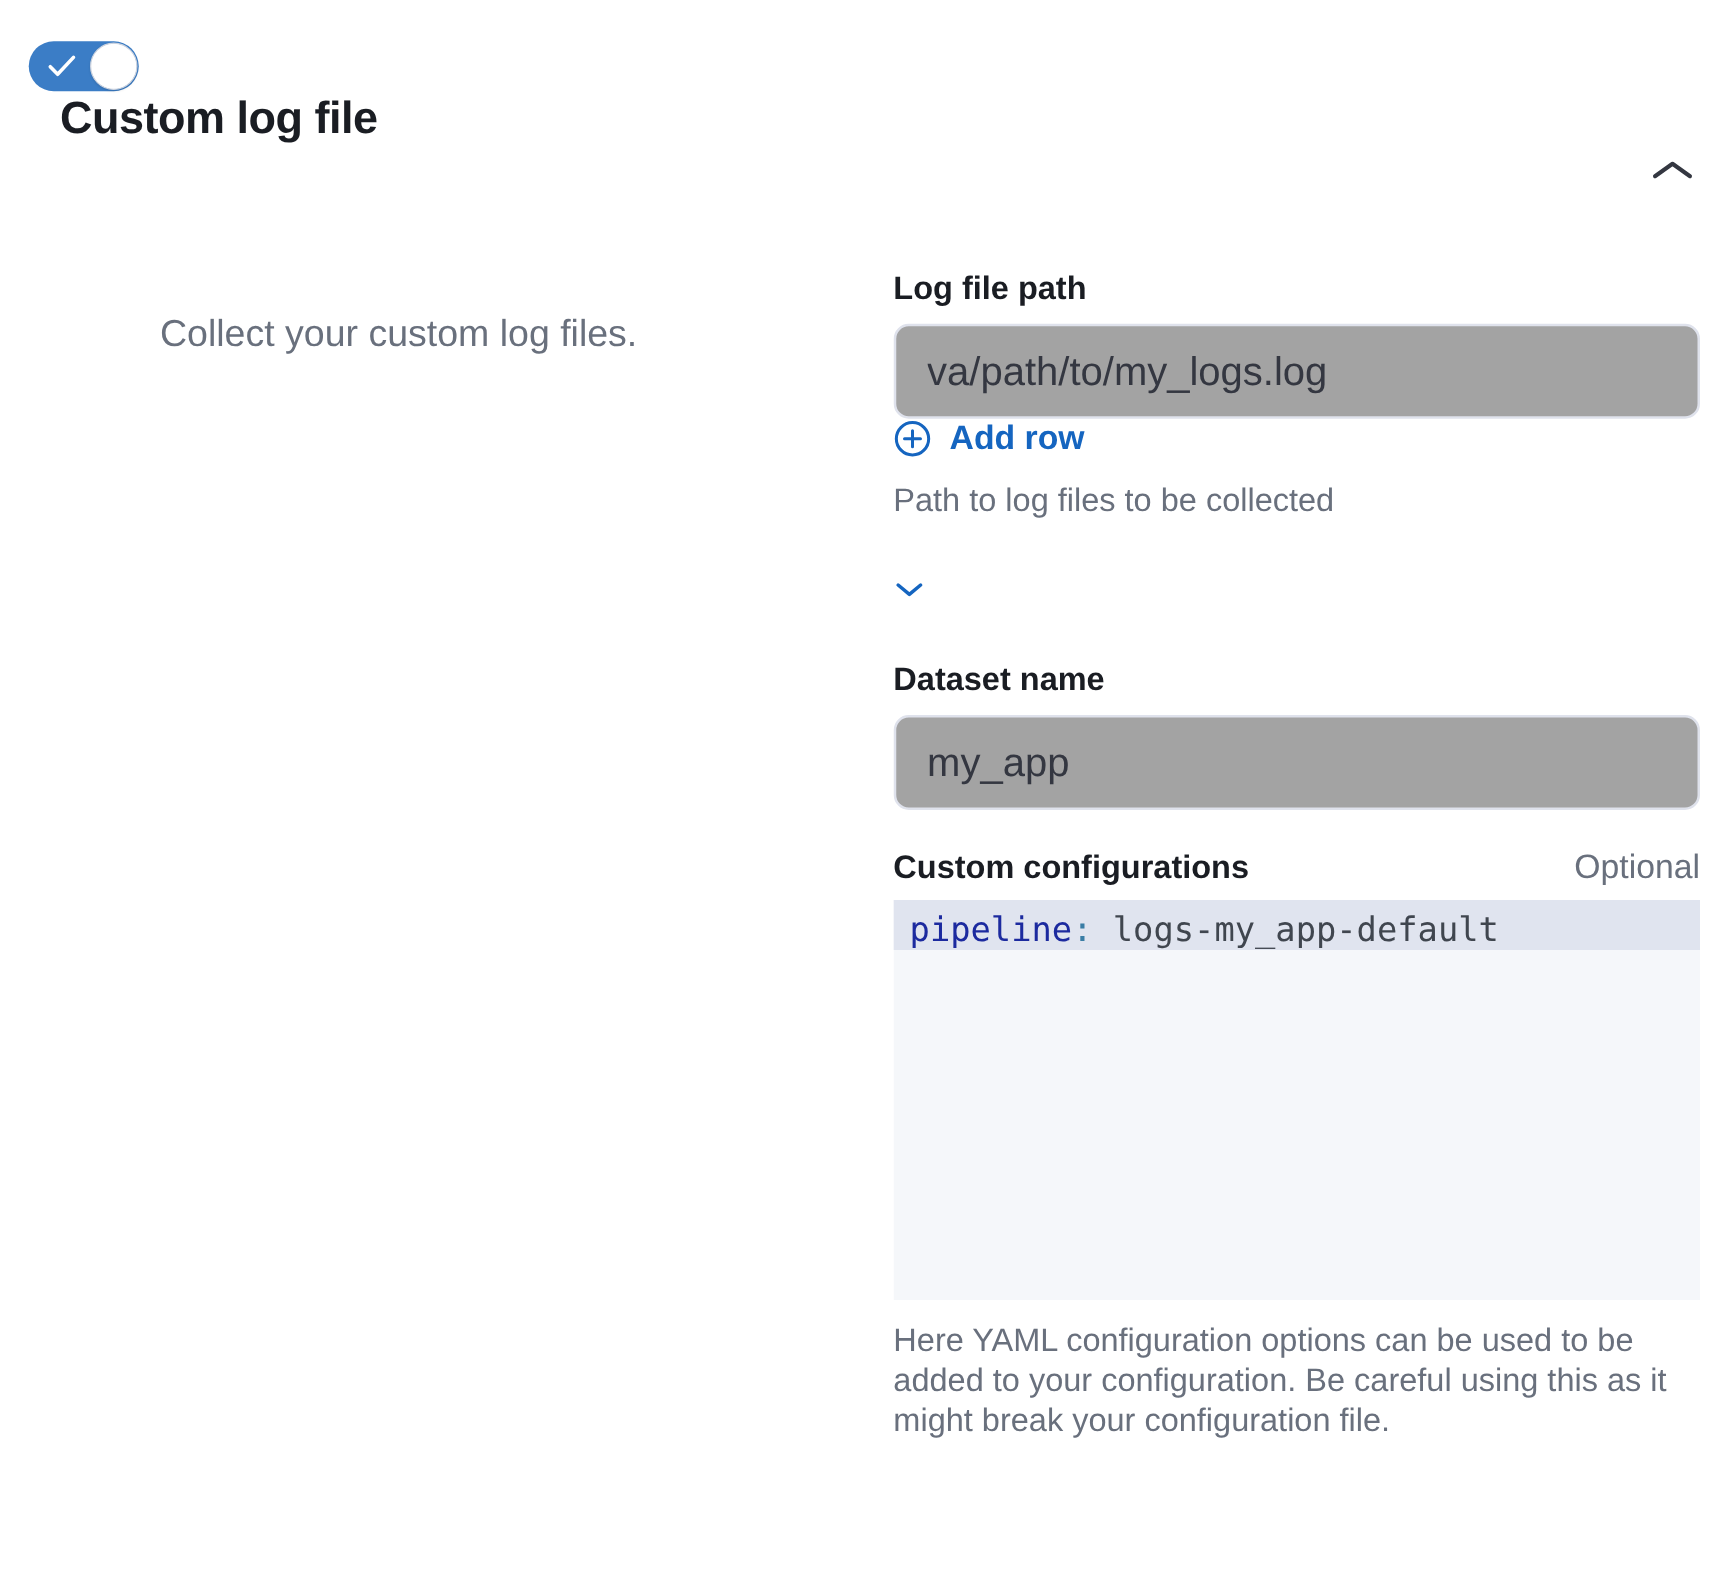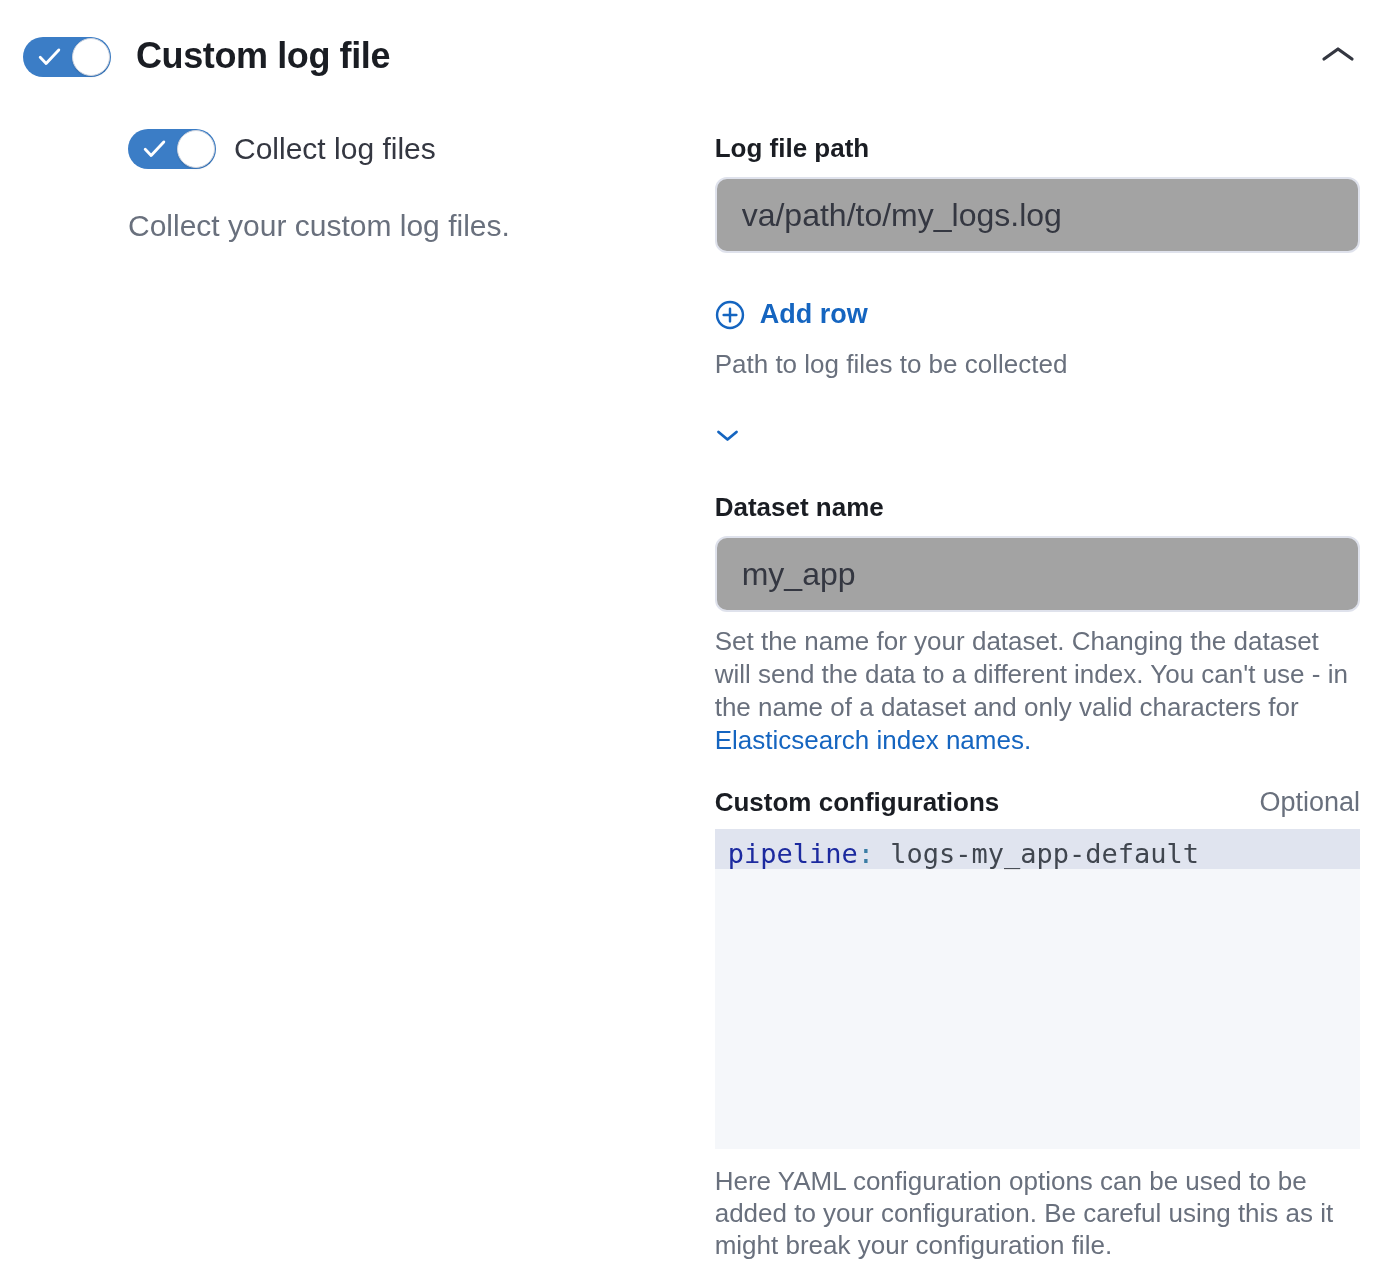--- a/index.html
+++ b/index.html
@@ -5,21 +5,21 @@
   * { margin:0; padding:0; box-sizing:border-box; }
   html,body { width:1384px; height:1266px; background:#ffffff; overflow:hidden; }
   body {
     font-family:"Liberation Sans", sans-serif;
     color:#343741;
     -webkit-font-smoothing:antialiased;
   }
   .section { padding:33px 24px 0 23px; width:1384px; }
 
   
-  .accordion-header { display:flex; align-items:flex-end; }
+  .accordion-header { display:flex; align-items:flex-start;flex-direction:column; }
   .title {
     font-size:36px; font-weight:700; color:#1a1d23;
     margin-left:25px; letter-spacing:-0.4px;
   }
   .collapse-btn {
     margin-left:auto; background:none; border:none; cursor:pointer;
     display:flex; align-items:center; justify-content:center;
     width:44px; height:44px;
   }
 
@@ -52,21 +52,21 @@
     border:2px solid #dfe2ec; border-radius:12px; background:#a3a3a3;
     font-family:"Liberation Sans", sans-serif; font-size:32px; color:#343741;
     padding:0 25px; outline:none;
   }
   .link-btn {
     display:flex; align-items:center; background:none; border:none; cursor:pointer;
     color:#1565c0; font-family:"Liberation Sans", sans-serif;
     font-size:27px; font-weight:600; padding:0;
   }
   .link-btn .btn-icon { display:flex; margin-right:15px; }
-  .add-row-btn { margin-top:46px; }
+  .add-row-btn { }
   .advanced-btn { margin-top:46px; }
   .help {
     margin-top:18px; font-size:26px; line-height:33px; color:#69707d;
   }
   .help a { color:#1565c0; text-decoration:none; cursor:pointer; }
   .dataset-help { margin-top:13px; }
   .dataset-label { margin-top:48px; }
 
   
   .config-header {
@@ -106,31 +106,20 @@
         <svg width="36" height="20" viewBox="0 0 36 20">
             <path d="M4 15 L18 5 L32 15" fill="none" stroke="#343741" stroke-width="3.2" stroke-linecap="round" stroke-linejoin="round"></path>
           </svg>
       </span>
     </button>
   </div>
 
   <div class="content">
 
     <div class="left-col">
-      <div class="switch-row">
-        <button class="switch" aria-checked="true">
-          <span class="check">
-            <svg width="27" height="24" viewBox="0 0 16 14">
-                <path d="M2.5 7.2 L6 10.8 L13.5 2.8" fill="none" stroke="#ffffff" stroke-width="1.7" stroke-linecap="round" stroke-linejoin="round"></path>
-              </svg>
-          </span>
-          <span class="knob"></span>
-        </button>
-        <span class="switch-label">Collect log files</span>
-      </div>
       <p class="left-desc">Collect your custom log files.</p>
     </div>
 
     <div class="right-col">
 
       <label class="field-label pad-top">Log file path</label>
       <input type="text" class="text-input" value="va/path/to/my_logs.log" style="">
 
       <button class="link-btn add-row-btn">
         <span class="btn-icon">
@@ -148,21 +137,20 @@
         <span class="btn-icon">
           <svg width="25" height="17" viewBox="0 0 25 17">
               <path d="M3.5 5 L12.5 12.5 L21.5 5" fill="none" stroke="#1565c0" stroke-width="2.8" stroke-linecap="round" stroke-linejoin="round"></path>
             </svg>
         </span>
       </button>
 
       <label class="field-label dataset-label">Dataset name</label>
       <input type="text" class="text-input" value="my_app" style="">
 
-      <p class="help dataset-help"><span>Set the name for your dataset. Changing the dataset will send the data to a different index. You can't use - in the name of a dataset and only valid characters for </span><a>Elasticsearch index names.</a></p>
 
       <div class="config-header">
         <label class="field-label">Custom configurations</label>
         <span class="optional">Optional</span>
       </div>
 
       <div class="editor">
         <div class="code-line"><span class="code-key">pipeline</span><span class="code-sep">: </span><span class="code-val">logs-my_app-default</span></div>
       </div>
 

